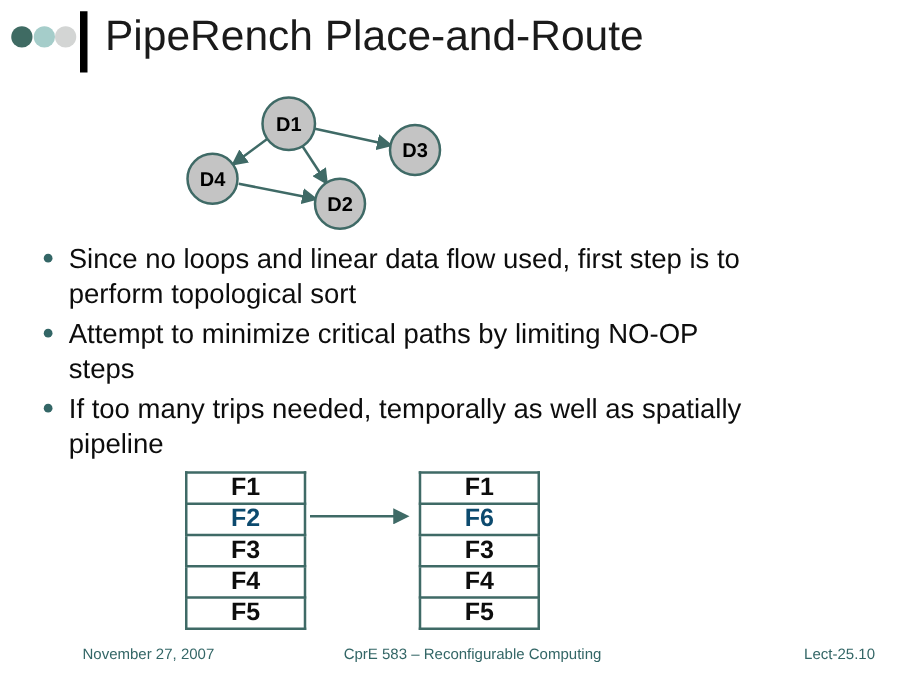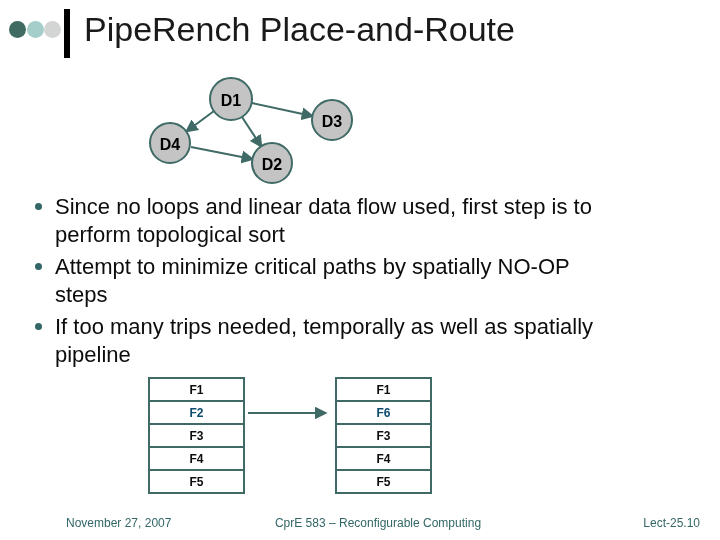--- a/index.html
+++ b/index.html
@@ -28,21 +28,21 @@
   .bullets li{display:flex;margin:4px 0 3px 0;}
   .bdot{flex:none;width:7px;height:7px;border-radius:50%;background:#336666;margin:10px 13px 0 9px;}
   .btext{font-size:22px;line-height:28px;color:#0d0d0d;}
   
   .ftable{position:absolute;border-collapse:collapse;top:377px;}
   .ftable.tleft{left:148px;}
   .ftable.tright{left:335px;}
   .ftable td{
     width:93px;height:21px;border:2px solid #3f6a66;background:#fff;
     text-align:center;vertical-align:middle;padding:0;
-    font-size:12px;font-weight:bold;color:#0d0d0d;
+    font-size:20px;font-weight:bold;color:#0d0d0d;
   }
   .ftable tr.hl td{color:#0c4a6e;}
   .table-arrow{position:absolute;left:247px;top:404px;}
   .table-arrow line{stroke:#3f6a66;stroke-width:2;}
   
   .footer-text{position:absolute;top:516px;font-size:12px;color:#336666;margin-left:36px;}
   .f-date{left:30px;}
   .f-course{left:0;right:0;text-align:center;}
   .f-lect{right:20px;}
 </style>
@@ -88,21 +88,21 @@
   </svg>
 
   <ul class="bullets">
     <li>
       <span class="bdot"></span>
       <span class="btext"><span>Since no loops and linear data flow used, first step is to</span><br>
       <span>perform topological sort</span></span>
     </li>
     <li>
       <span class="bdot"></span>
-      <span class="btext"><span>Attempt to minimize critical paths by spatially NO-OP</span><br>
+      <span class="btext"><span>Attempt to minimize critical paths by limiting NO-OP</span><br>
       <span>steps</span></span>
     </li>
     <li>
       <span class="bdot"></span>
       <span class="btext"><span>If too many trips needed, temporally as well as spatially</span><br>
       <span>pipeline</span></span>
     </li>
   </ul>
 
   <table class="ftable tleft">

